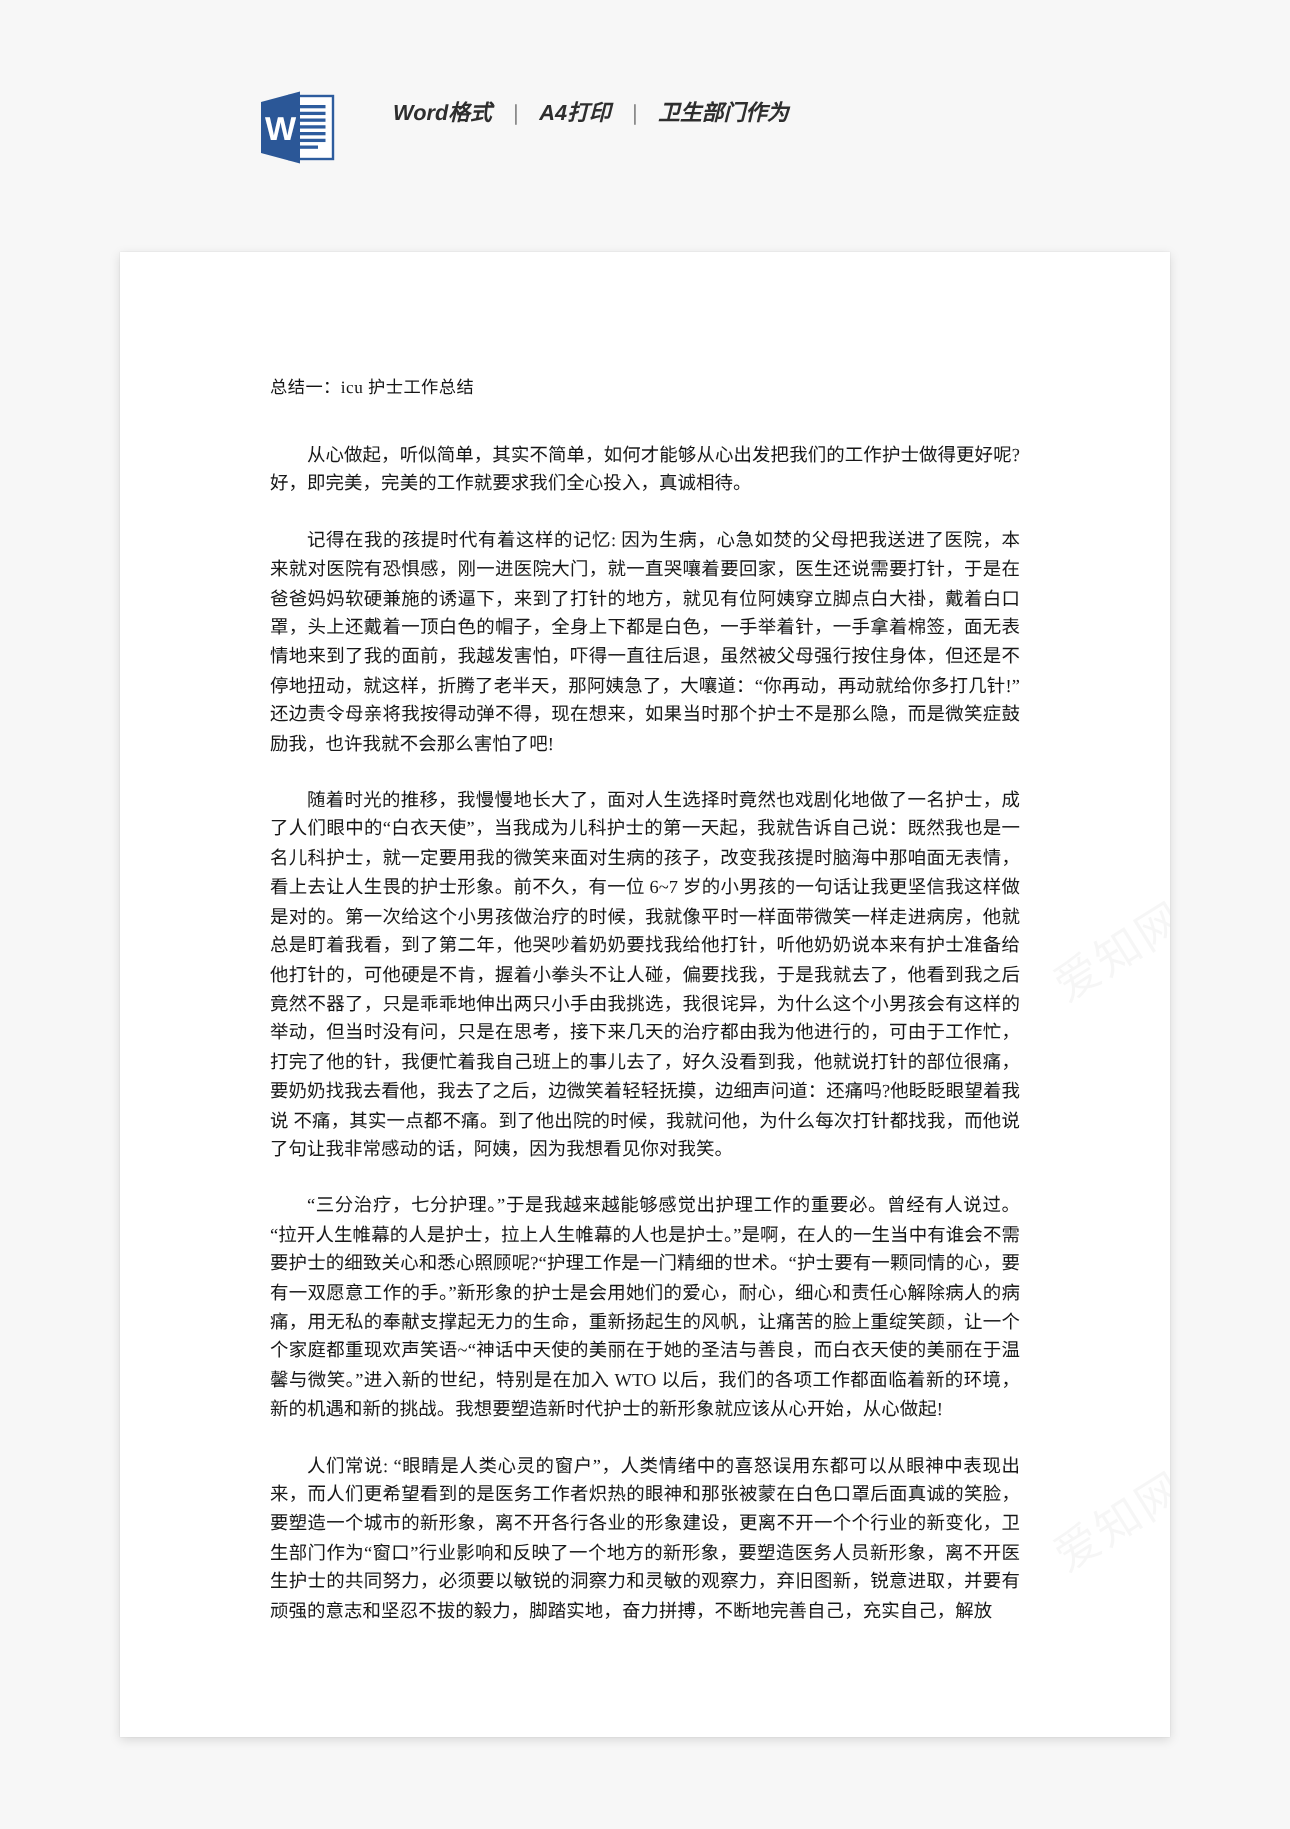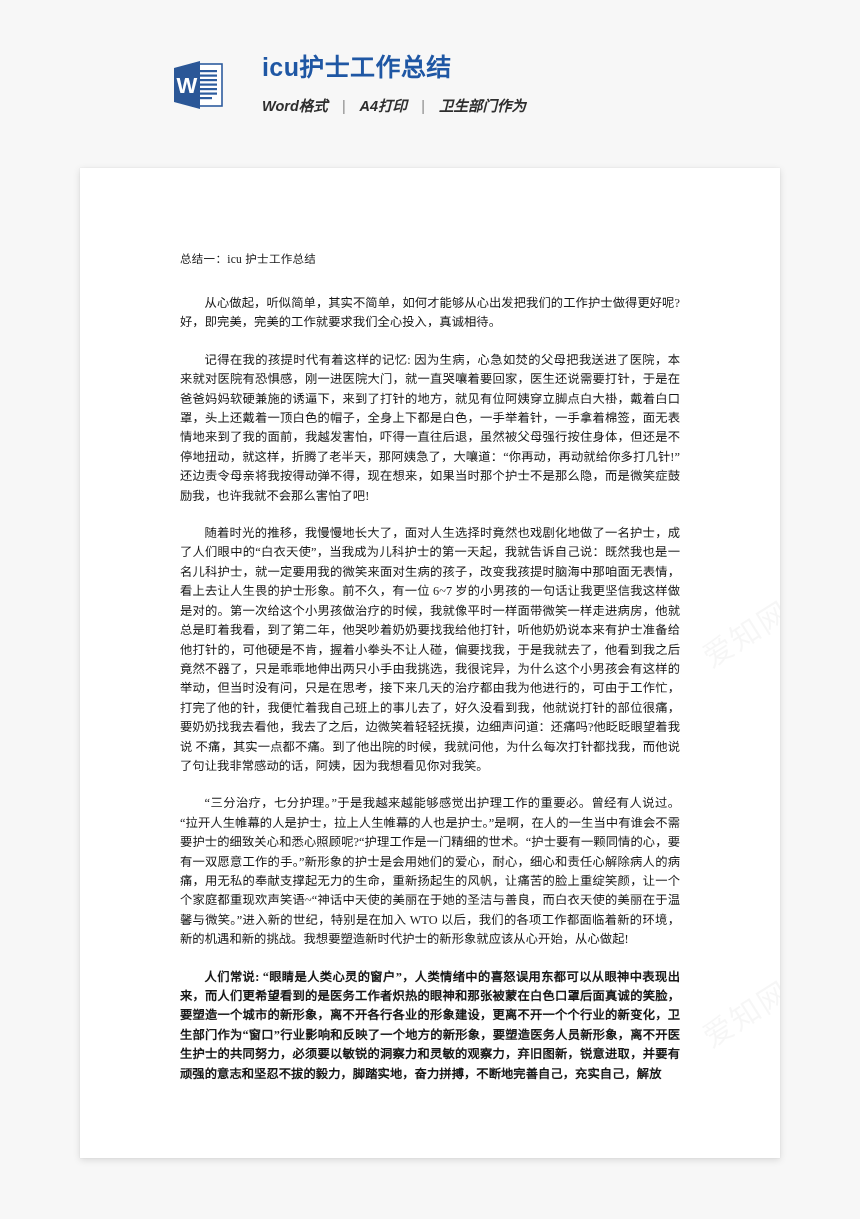--- a/index.html
+++ b/index.html
@@ -134,21 +134,21 @@
   .para {
     font-size: 12.3px;
     line-height: 19.4px;
     text-align: justify;
     text-justify: inter-ideograph;
     margin: 0 0 18px 0;
     text-indent: 2em;
     letter-spacing: 0.05px;
     color: #171717;
   }
-  .para:last-child { margin-bottom: 0; font-weight: bold; }
+  .para:last-child { margin-bottom: 0; }
 </style>
 </head>
 <body>
 
 <div class="doc-header">
   <div class="header-inner">
 
     <div class="word-icon">
       <svg width="62" height="62" viewBox="0 0 62 62" xmlns="http://www.w3.org/2000/svg">
 
@@ -162,21 +162,20 @@
           <rect x="30" y="38.5" width="19" height="2.2"></rect>
           <rect x="30" y="43" width="14" height="2.2"></rect>
         </g>
 
         <path d="M6 14 L32 7 L32 55 L6 48 Z" fill="#2b5797"></path>
         <text x="19" y="39" font-family="'Liberation Sans', sans-serif" font-size="22" font-weight="bold" fill="#ffffff" text-anchor="middle">W</text>
       </svg>
     </div>
 
     <div class="header-text">
-      <div class="doc-title">icu护士工作总结</div>
       <div class="doc-subtitle">
         <span>Word格式</span>
         <span class="sep">|</span>
         <span>A4打印</span>
         <span class="sep">|</span>
         <span>卫生部门作为</span>
       </div>
     </div>
 
   </div>

